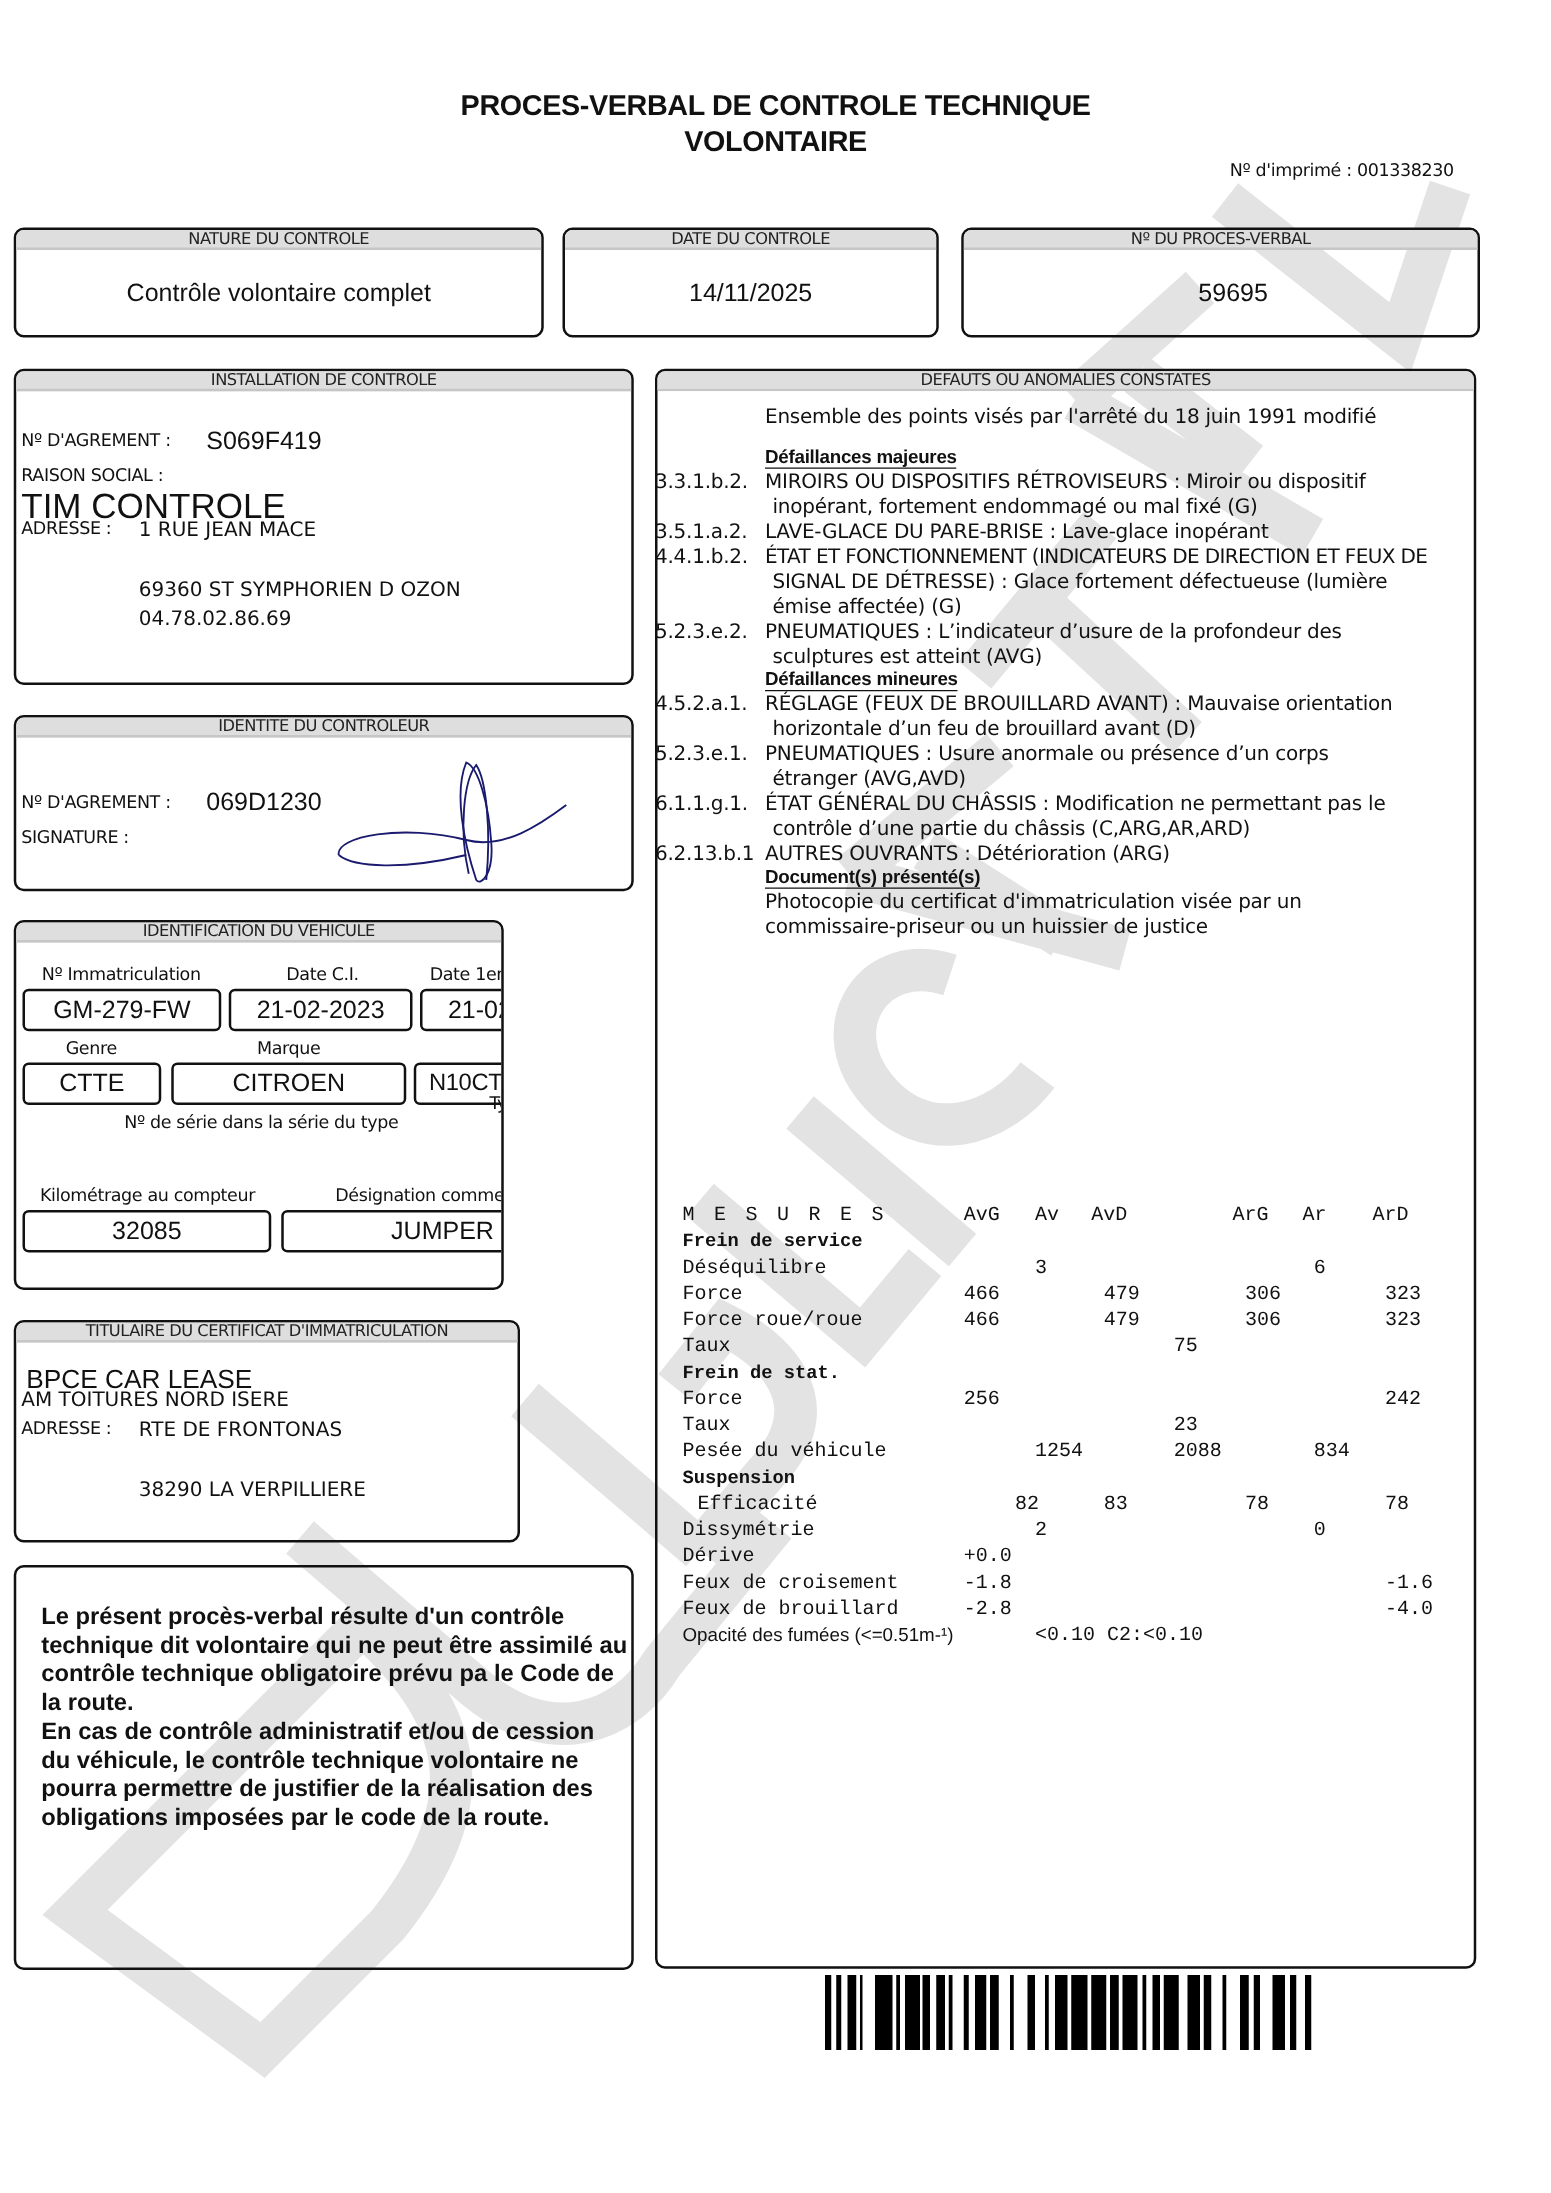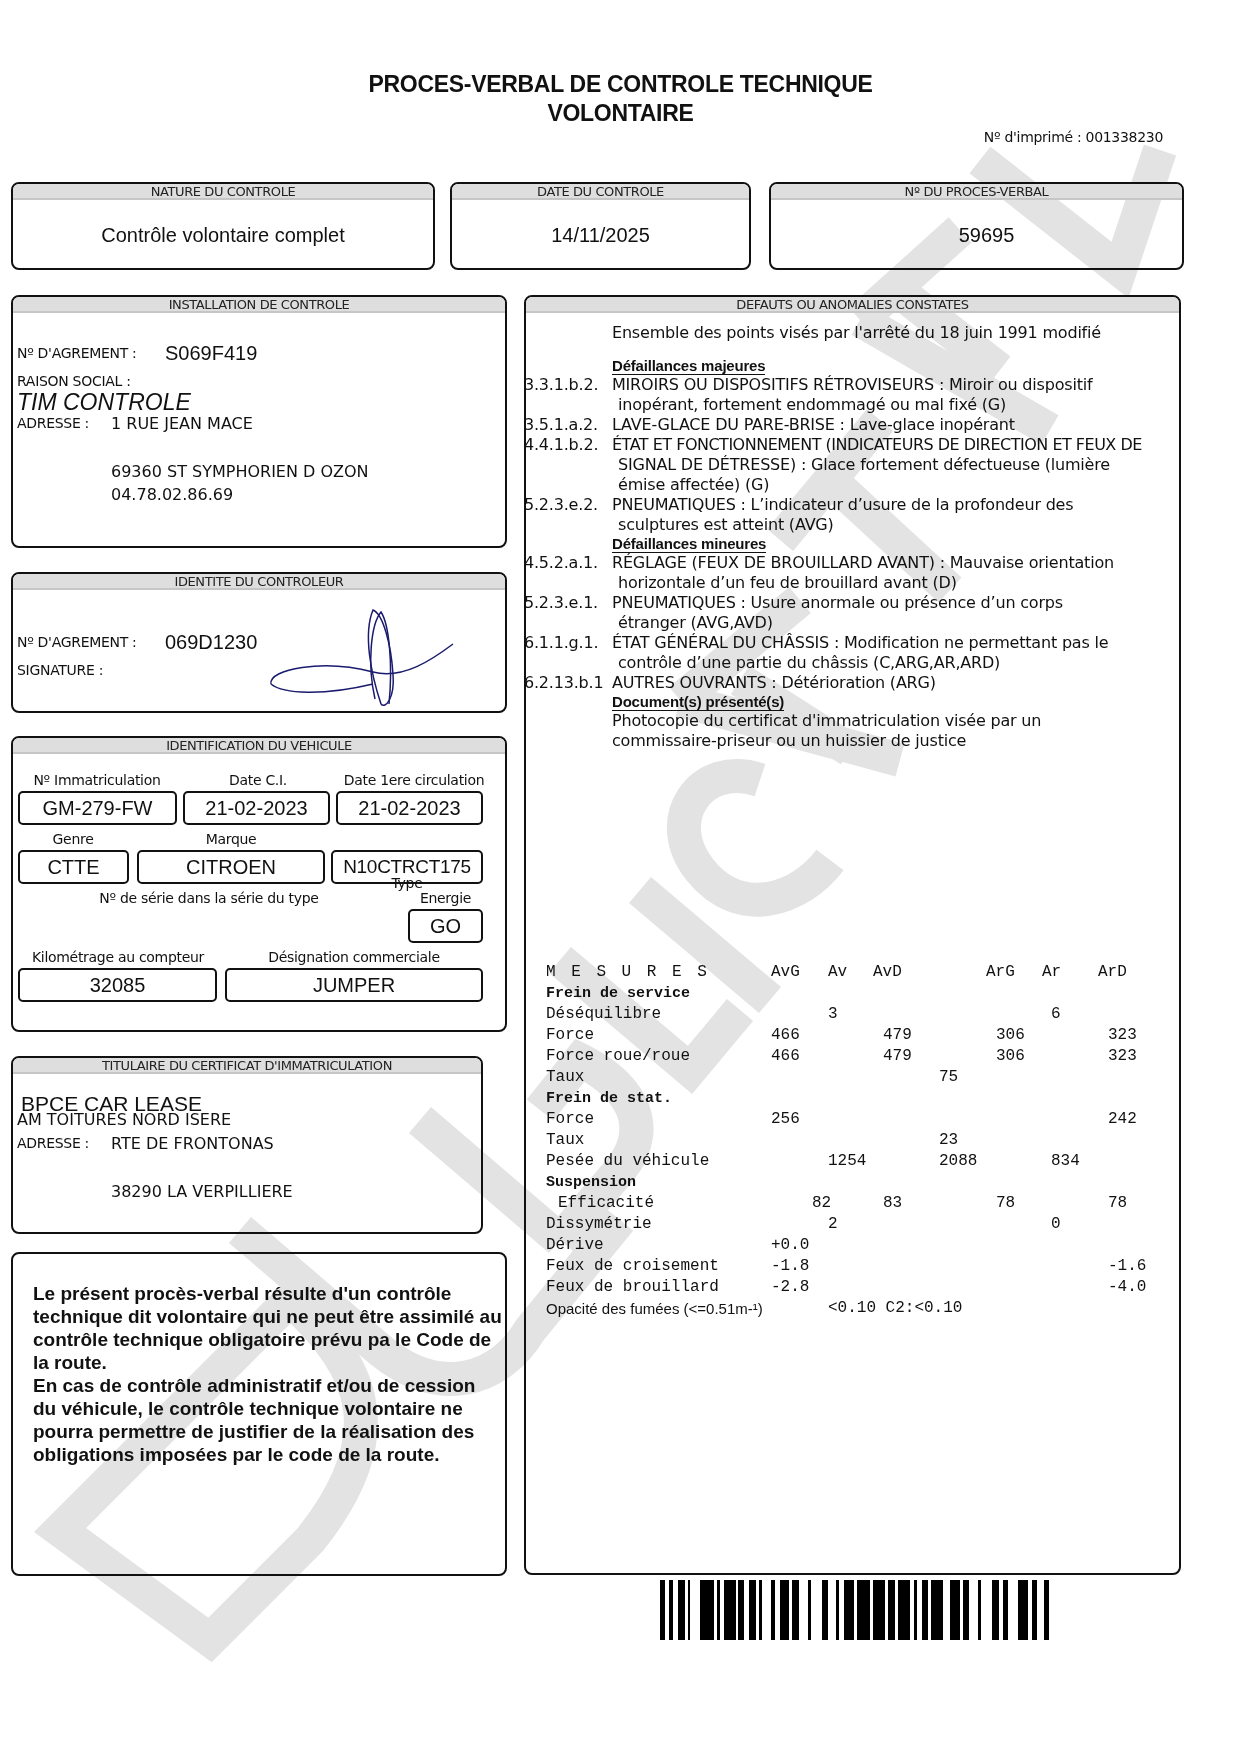--- a/index.html
+++ b/index.html
@@ -88,21 +88,21 @@
 <div class="box" style="left:769px; top:182px; width:415px; height:88px;">
   <div class="box-head">Nº DU PROCES-VERBAL</div>
   <div class="box-value" style="top:40px;padding-left:20px;">59695</div>
 </div>
 
 <div class="box" style="left:11px; top:295px; width:496px; height:253px;">
   <div class="box-head">INSTALLATION DE CONTROLE</div>
   <span class="lbl" style="left:4px; top:48px;">Nº D'AGREMENT :</span>
   <span class="val-lg" style="left:152px; top:45px; font-size:20px;">S069F419</span>
   <span class="lbl" style="left:4px; top:76px;">RAISON SOCIAL :</span>
-  <span class="val-lg" style="left:4px; top:92px; font-size:23px;font-style:italic;">TIM CONTROLE</span>
+  <span class="val-lg" style="left:4px; top:92px; font-size:28px;">TIM CONTROLE</span>
   <span class="lbl" style="left:4px; top:118px;">ADRESSE :</span>
   <span class="val-md" style="left:98px; top:117px;">1 RUE JEAN MACE</span>
   <span class="val-md" style="left:98px; top:165px;">69360 ST SYMPHORIEN D OZON</span>
   <span class="val-md" style="left:98px; top:188px;">04.78.02.86.69</span>
 </div>
 
 <div class="box" style="left:11px; top:572px; width:496px; height:141px;">
   <div class="box-head">IDENTITE DU CONTROLEUR</div>
   <span class="lbl" style="left:4px; top:60px;">Nº D'AGREMENT :</span>
   <span class="val-lg" style="left:152px; top:57px; font-size:20px;">069D1230</span>
@@ -110,21 +110,21 @@
   <svg style="position:absolute; left:250px; top:30px;" width="200" height="110" viewBox="0 0 200 110">
     <g fill="none" stroke="#1a1a6e" stroke-width="1.5">
       <path d="M8 80 C5 65 60 55 110 68 C140 76 170 55 190 40"></path>
       <path d="M8 80 C20 90 60 92 110 80"></path>
       <path d="M118 100 C108 70 100 30 110 6 C120 10 128 40 130 70 C132 95 122 105 118 100"></path>
       <path d="M112 95 C104 60 108 20 118 8 C126 20 130 60 126 100"></path>
     </g>
   </svg>
 </div>
 
-<div class="box" style="left:11px; top:736px; width:496px; height:296px;">
+<div class="box" style="left:11px; top:736px; width:392px; height:296px;">
   <div class="box-head">IDENTIFICATION DU VEHICULE</div>
 
   <span class="field-label" style="left:4px; width:160px; top:34px;">Nº Immatriculation</span>
   <div class="field" style="left:5px; width:159px; top:53px; height:34px;">GM-279-FW</div>
   <span class="field-label" style="left:170px; width:150px; top:34px;">Date C.I.</span>
   <div class="field" style="left:170px; width:147px; top:53px; height:34px;">21-02-2023</div>
   <span class="field-label" style="left:320px; width:162px; top:34px;">Date 1ere circulation</span>
   <div class="field" style="left:323px; width:147px; top:53px; height:34px;">21-02-2023</div>
 
   <span class="field-label" style="left:5px; width:110px; top:93px;">Genre</span>
@@ -137,21 +137,21 @@
   <span class="field-label" style="left:5px; width:382px; top:152px;">Nº de série dans la série du type</span>
   <span class="field-label" style="left:395px; width:75px; top:152px;">Energie</span>
   <div class="field" style="left:395px; width:75px; top:171px; height:34px;">GO</div>
 
   <span class="field-label" style="left:5px; width:200px; top:211px;">Kilométrage au compteur</span>
   <div class="field" style="left:5px; width:199px; top:230px; height:34px;">32085</div>
   <span class="field-label" style="left:212px; width:258px; top:211px;">Désignation commerciale</span>
   <div class="field" style="left:212px; width:258px; top:230px; height:34px;">JUMPER</div>
 </div>
 
-<div class="box" style="left:11px; top:1056px; width:472px; height:178px;">
+<div class="box" style="left:11px; top:1056px; width:405px; height:178px;">
   <div class="box-head">TITULAIRE DU CERTIFICAT D'IMMATRICULATION</div>
   <span class="val-lg" style="left:8px; top:34px; font-size:21px;">BPCE CAR LEASE</span>
   <span class="val-md" style="left:4px; top:52px;">AM TOITURES NORD ISERE</span>
   <span class="lbl" style="left:4px; top:77px;">ADRESSE :</span>
   <span class="val-md" style="left:98px; top:76px;">RTE DE FRONTONAS</span>
   <span class="val-md" style="left:98px; top:124px;">38290 LA VERPILLIERE</span>
 </div>
 
 <div class="box" style="left:11px; top:1252px; width:496px; height:324px;">
   <div class="notice">

